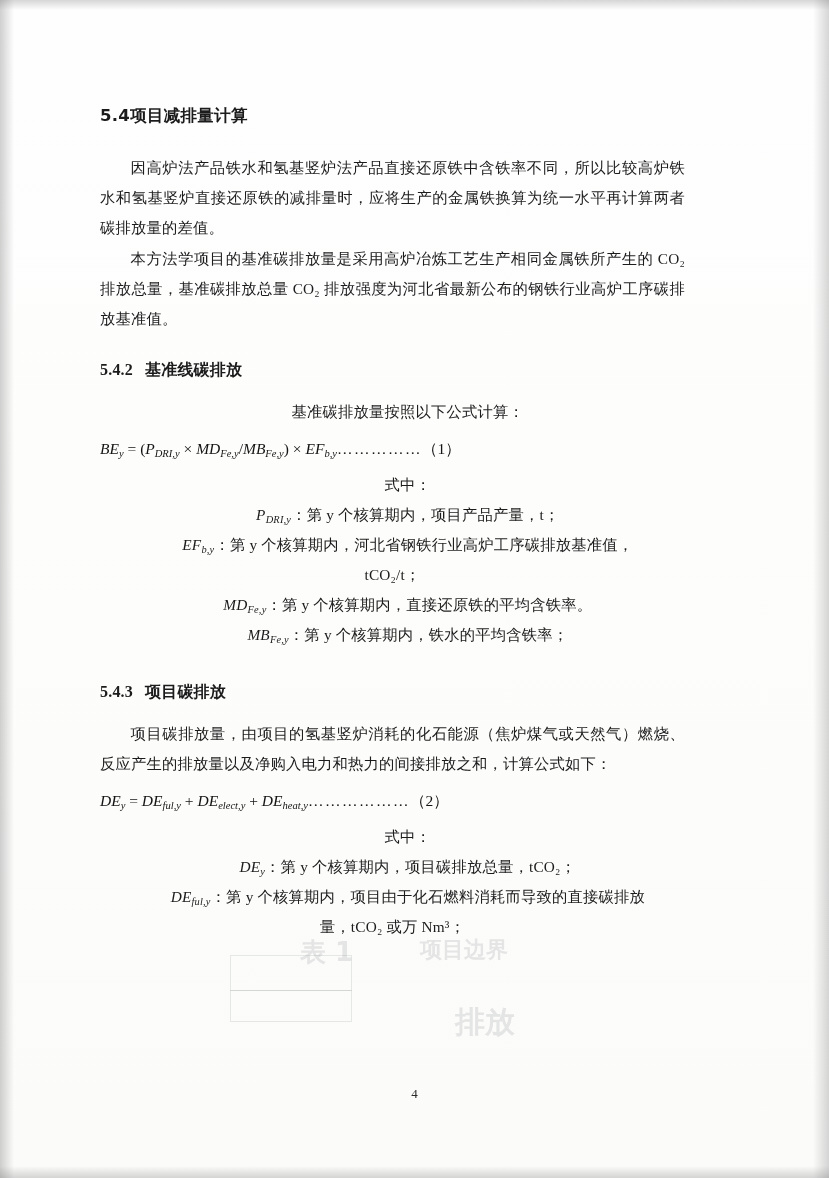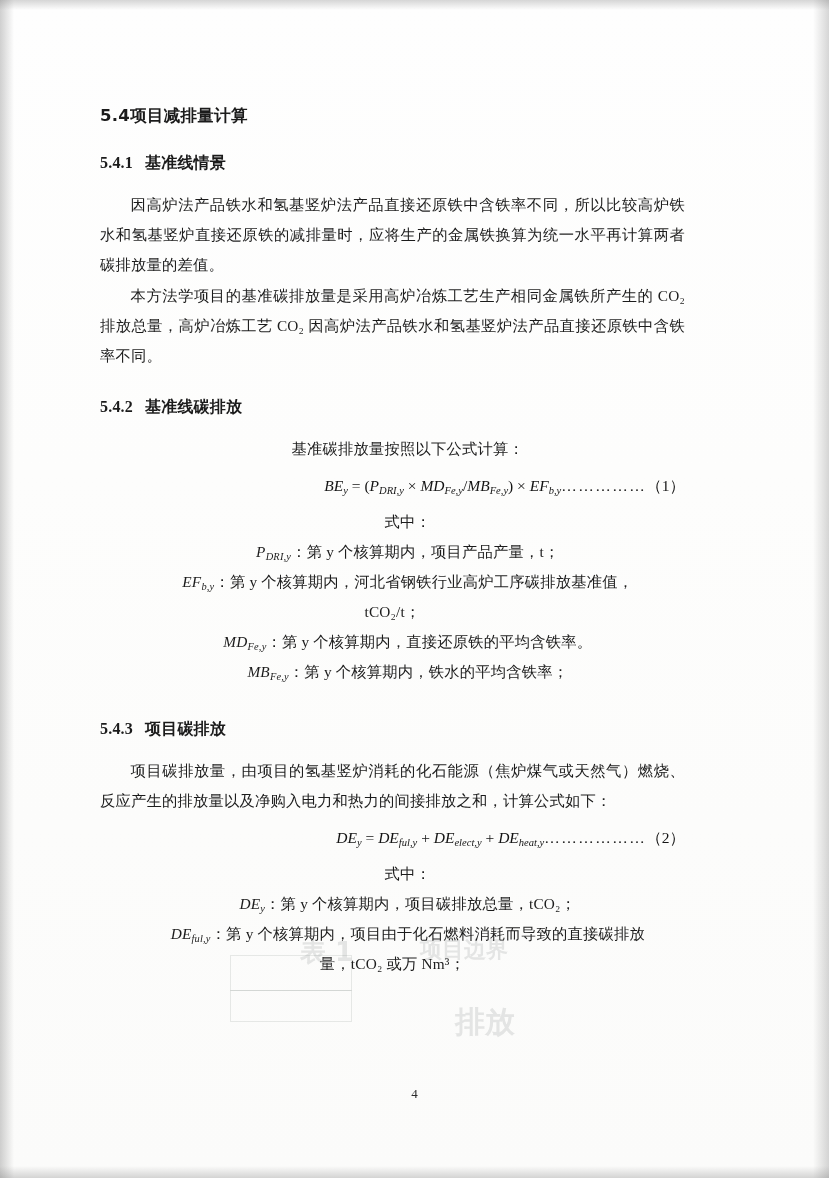--- a/index.html
+++ b/index.html
@@ -84,21 +84,21 @@
   p.item {
     font-size: 15.3px;
     line-height: 1.95;
     color: #1c1c1c;
     margin: 0;
     text-indent: 2em;
     letter-spacing: 0.2px;
     text-align: center;
   }
   .formula {
-    text-align: right;
+    text-align: left;
     font-size: 15.5px;
     color: #141414;
     margin: 12px 0 10px 0;
     font-family: "Liberation Serif", serif;
   }
   .dots {
     letter-spacing: 1.5px;
   }
   sub {
     font-size: 0.68em;
@@ -149,26 +149,23 @@
   <div class="ghost" style="left:300px; top:935px; font-size:26px;">表 1</div>
   <div class="ghost" style="left:420px; top:935px; font-size:22px;">项目边界</div>
   <div class="ghost" style="left:455px; top:1002px; font-size:30px;">排放</div>
   <div class="ghost-box" style="left:230px; top:955px; width:120px; height:34px;"></div>
   <div class="ghost-box" style="left:230px; top:990px; width:120px; height:30px;"></div>
 
   <div class="content">
 
     <h2 class="heading">5.4项目减排量计算</h2>
 
-    <h3 class="subheading">
-      <span class="num">5.4.1</span><span class="sp"></span><span>基准线情景</span>
-    </h3>
 
     <p class="para">因高炉法产品铁水和氢基竖炉法产品直接还原铁中含铁率不同，所以比较高炉铁水和氢基竖炉直接还原铁的减排量时，应将生产的金属铁换算为统一水平再计算两者碳排放量的差值。</p>
-    <p class="para">本方法学项目的基准碳排放量是采用高炉冶炼工艺生产相同金属铁所产生的 CO₂ 排放总量，高炉冶炼工艺 CO₂ 因高炉法产品铁水和氢基竖炉法产品直接还原铁中含铁率不同。</p>
+    <p class="para">本方法学项目的基准碳排放量是采用高炉冶炼工艺生产相同金属铁所产生的 CO₂ 排放总量，基准碳排放总量 CO₂ 排放强度为河北省最新公布的钢铁行业高炉工序碳排放基准值。</p>
 
     <h3 class="subheading">
       <span class="num">5.4.2</span><span class="sp"></span><span>基准线碳排放</span>
     </h3>
 
     <p class="item">基准碳排放量按照以下公式计算：</p>
 
     <div class="formula">
       <span class="sym"><span>BE</span><sub>y</sub></span>
       <span>=</span>

